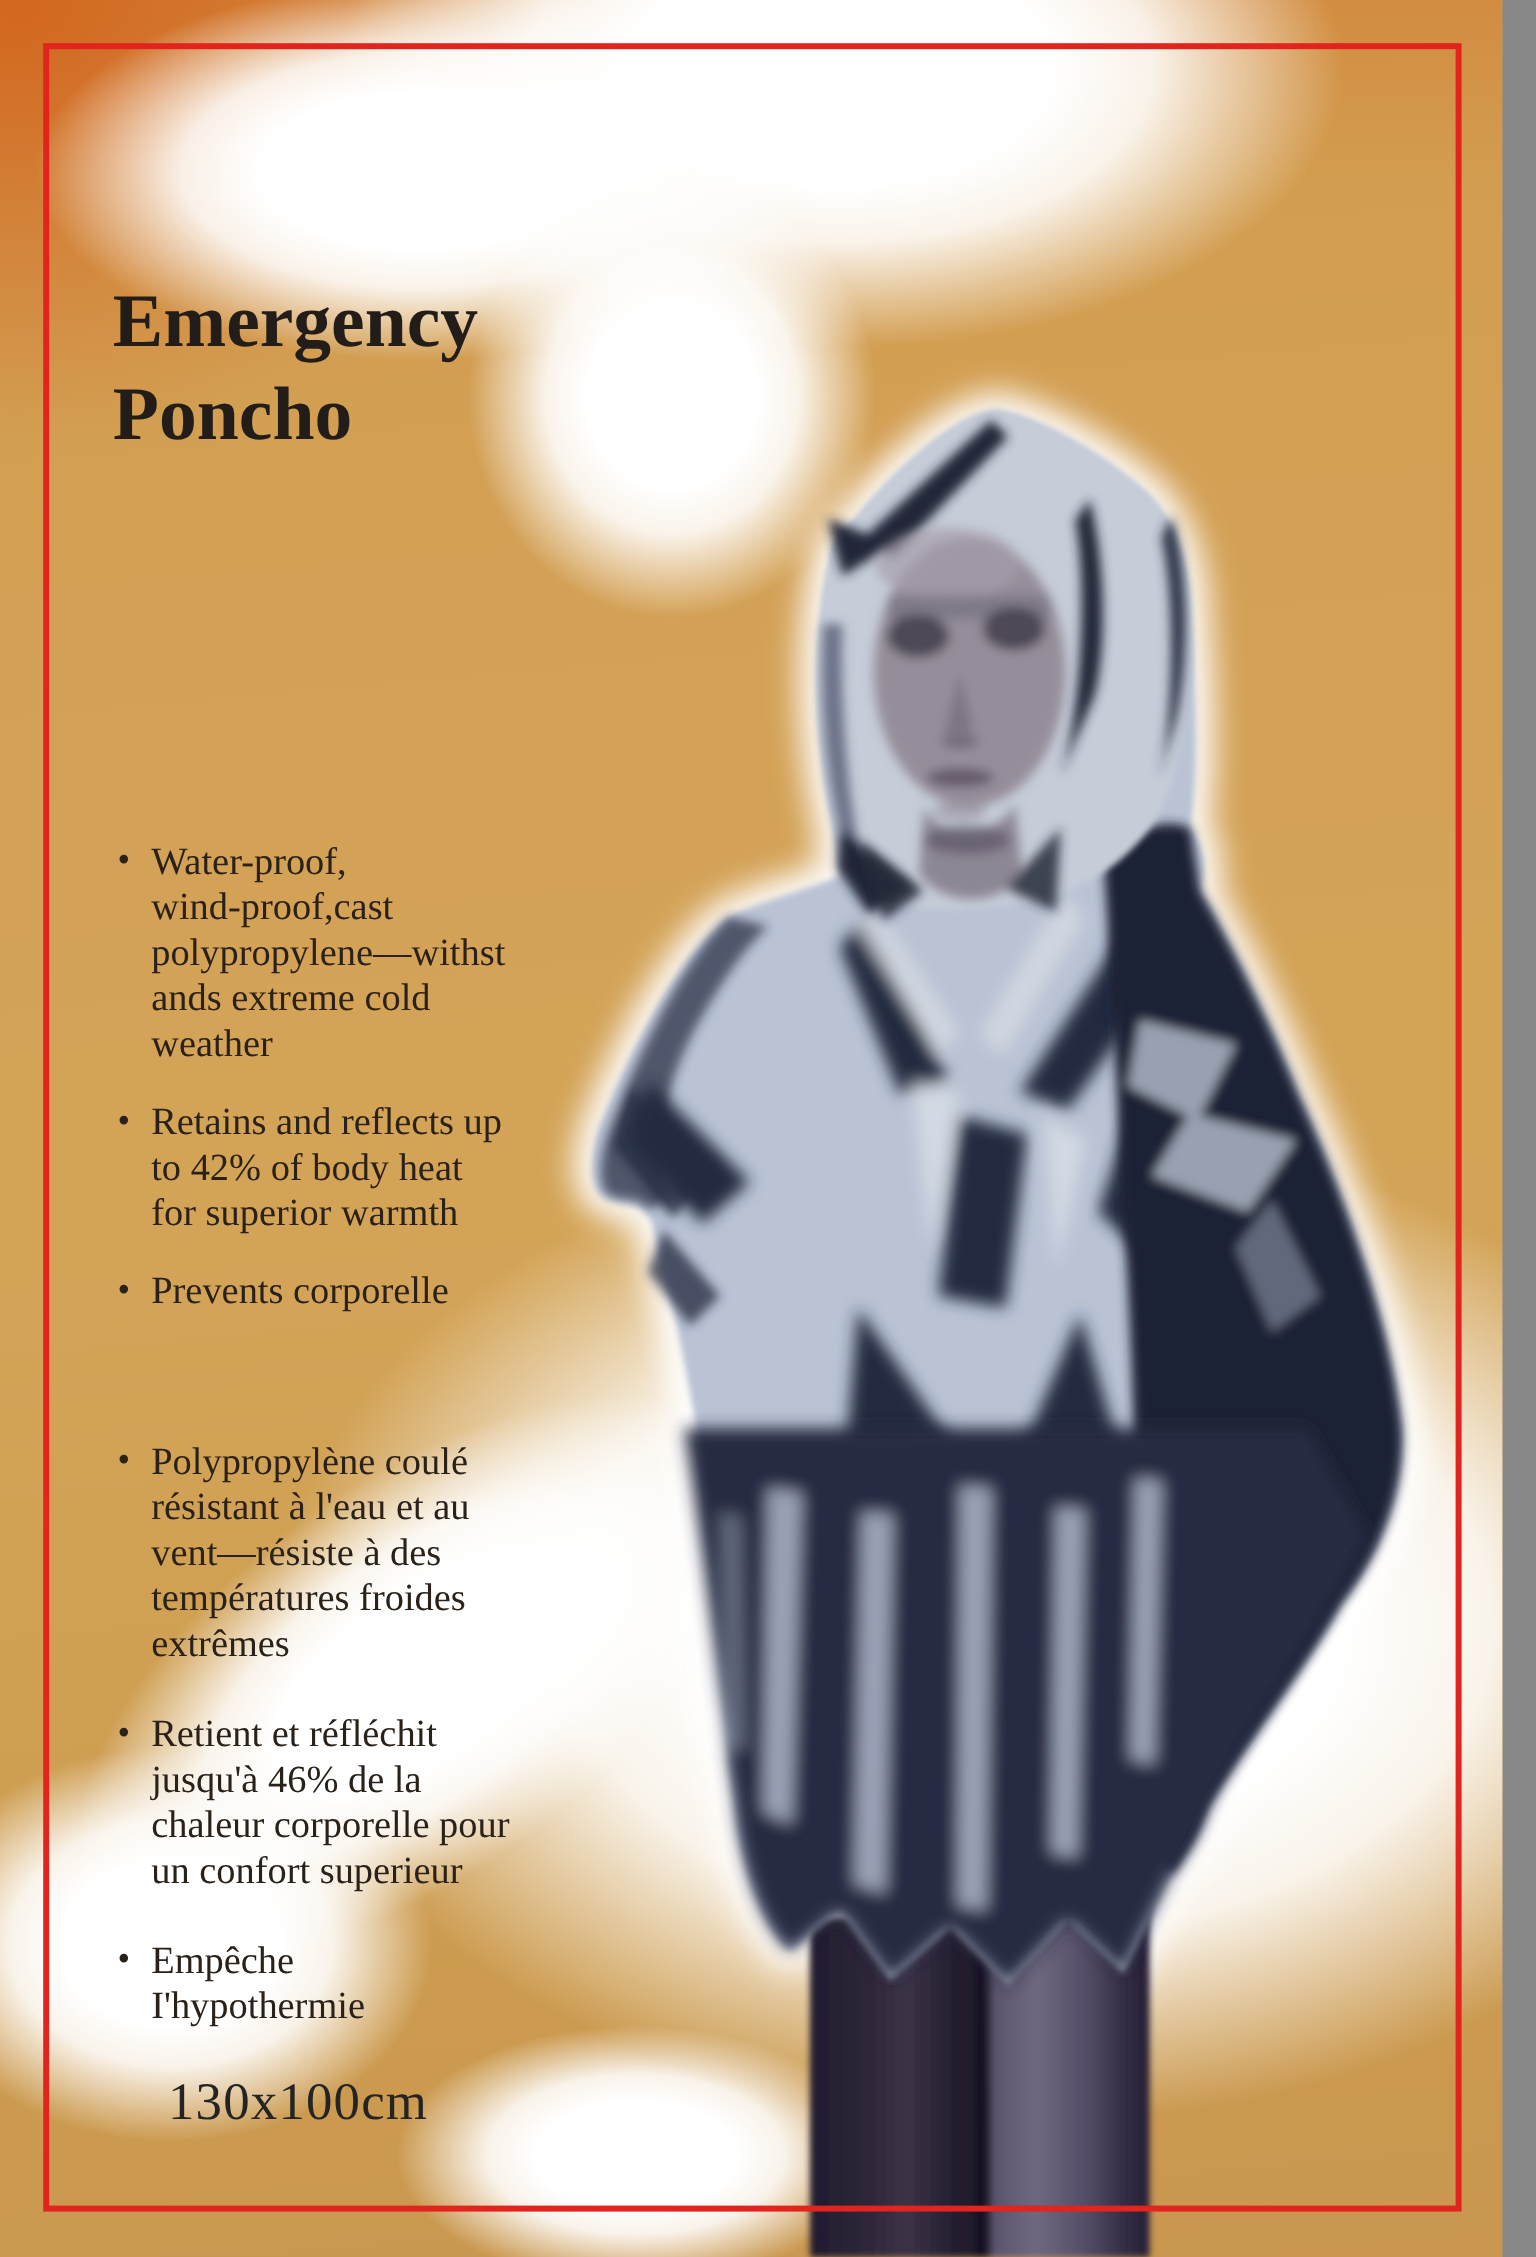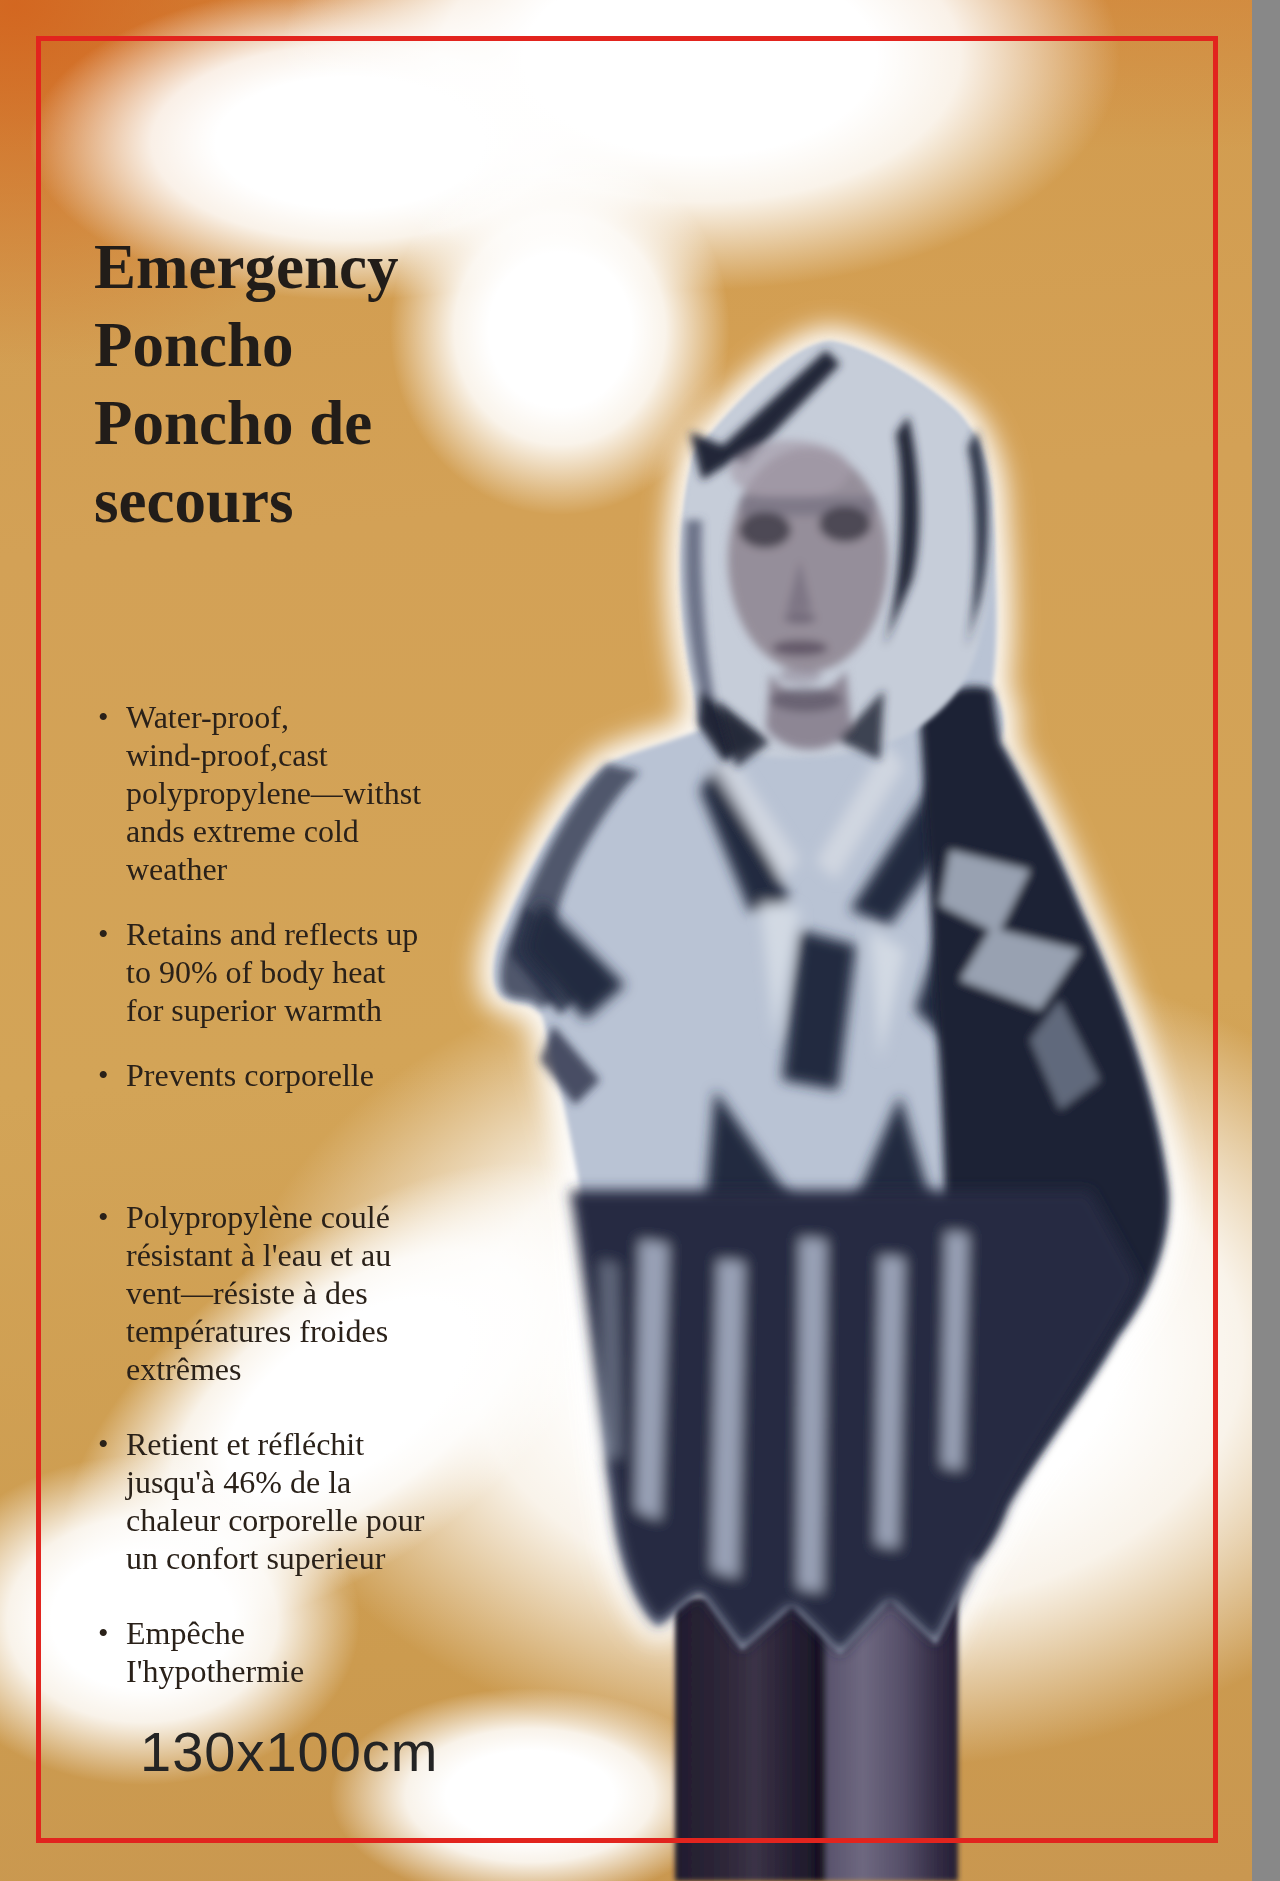--- a/index.html
+++ b/index.html
@@ -48,22 +48,22 @@
     flex:0 0 28px;width:28px;
     font-size:30px;line-height:38px;color:#2a2119;
   }
   .feature-text{
     flex:1 1 auto;
     font-size:32px;line-height:38px;color:#2a2119;
     white-space:pre-line;
   }
   .size-label{
     position:absolute;left:140px;top:1729px;
-    font-family:Liberation Sans, sans-serif;
-    font-size:56px;line-height:46px;color:#242424;letter-spacing:1px;
+    font-family:Liberation Serif, serif;
+    font-size:44px;line-height:46px;color:#242424;letter-spacing:1px;
   }
   .red-frame{
     position:absolute;left:36px;top:36px;right:34px;bottom:38px;
     border:5px solid #e2241e;
     pointer-events:none;
   }
 </style>
 </head>
 <body>
 
@@ -212,36 +212,35 @@
       <ellipse cx="800" cy="676" rx="22" ry="8" fill="#8a8090" opacity="0.5"></ellipse>
       <path fill="#8d8694" d="M770,672 C780,700 830,700 846,670 L852,730 C830,756 786,756 766,728 Z"></path>
       <ellipse cx="806" cy="700" rx="36" ry="12" fill="#4e4758" opacity="0.55"></ellipse>
       <path fill="#232838" opacity="0.85" d="M716,700 L770,742 L736,768 Z"></path>
       <path fill="#232838" opacity="0.85" d="M884,690 L838,740 L880,760 Z"></path>
     </g>
   </svg>
 
   <div class="content">
     <h1 class="title"><span class="t1">Emergency
-Poncho</span><span class="t2">Poncho de
-secours</span></h1>
+Poncho</span></h1>
 
     <ul class="feature-list list-en">
       <li>
         <span class="bullet">•</span>
         <span class="feature-text">Water-proof,
 wind-proof,cast
 polypropylene—withst
 ands extreme cold
 weather</span>
       </li>
       <li>
         <span class="bullet">•</span>
         <span class="feature-text">Retains and reflects up
-to 90% of body heat
+to 42% of body heat
 for superior warmth</span>
       </li>
       <li>
         <span class="bullet">•</span>
         <span class="feature-text">Prevents corporelle</span>
       </li>
     </ul>
 
     <ul class="feature-list list-fr">
       <li>

